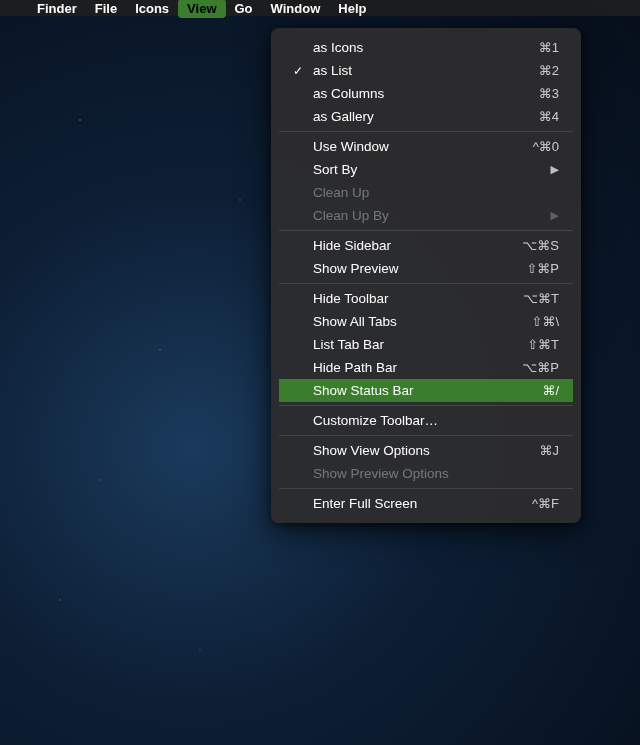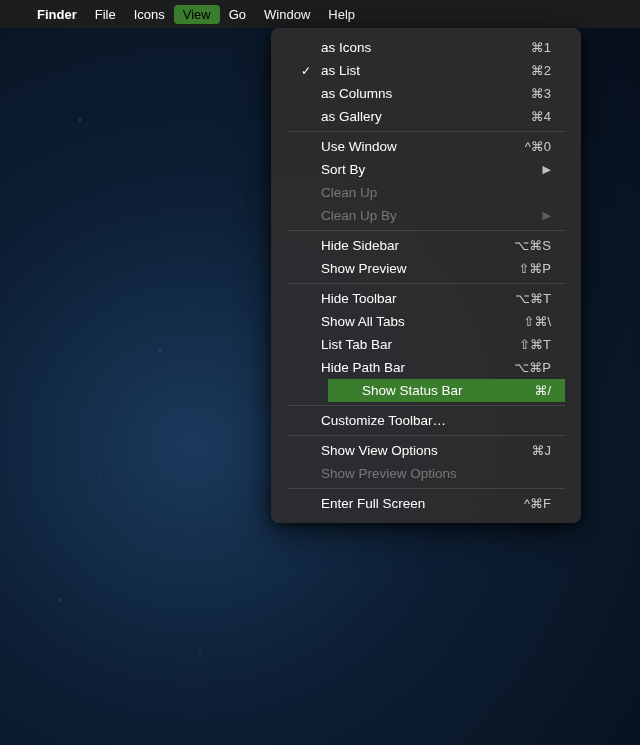--- a/index.html
+++ b/index.html
@@ -27,37 +27,37 @@
         radial-gradient(1px 1px at 200px 650px, rgba(255,255,255,0.3) 0%, transparent 100%);
       pointer-events: none;
     }
 
     
     .menu-bar {
       position: absolute;
       top: 0;
       left: 0;
       right: 0;
-      height: 28px;
+      height: 16px;
       background: rgba(30, 30, 30, 0.92);
       display: flex;
       align-items: center;
       padding: 0 8px;
       gap: 0;
       z-index: 100;
     }
 
     .menu-bar-item {
       color: #fff;
       font-size: 13px;
       padding: 2px 9px;
       border-radius: 4px;
       cursor: default;
       white-space: nowrap;
-      font-weight: 400;
+      font-weight: 700;
     }
 
     .menu-bar-item.active {
       background: #3a7d2c;
       color: #000000;
     }
 
     .menu-bar-item.apple {
       font-size: 16px;
       padding: 0 10px;
@@ -72,21 +72,21 @@
       position: absolute;
       top: 28px;
       left: 271px;
       width: 310px;
       background: rgba(44, 44, 46, 0.97);
       backdrop-filter: blur(20px);
       border-radius: 8px;
       box-shadow: 0 8px 32px rgba(0,0,0,0.7), 0 2px 8px rgba(0,0,0,0.5);
       overflow: hidden;
       z-index: 200;
-      padding: 5px 16px;
+      padding: 5px 8px;
     }
 
     .menu-section {
       border-bottom: 1px solid rgba(255,255,255,0.12);
       padding: 3px 0;
     }
 
     .menu-section:last-child {
       border-bottom: none;
     }
@@ -99,21 +99,20 @@
       color: #fff;
       font-size: 13.5px;
       cursor: default;
       min-height: 22px;
       position: relative;
     }
 
     .menu-item.highlighted {
       background: #3a7d2c;
       color: #fff;
-      margin-left: 41px;
     }
 
     .menu-item.disabled {
       color: rgba(255,255,255,0.35);
       text-align: right;
     }
 
     .menu-item-left {
       display: flex;
       align-items: center;

